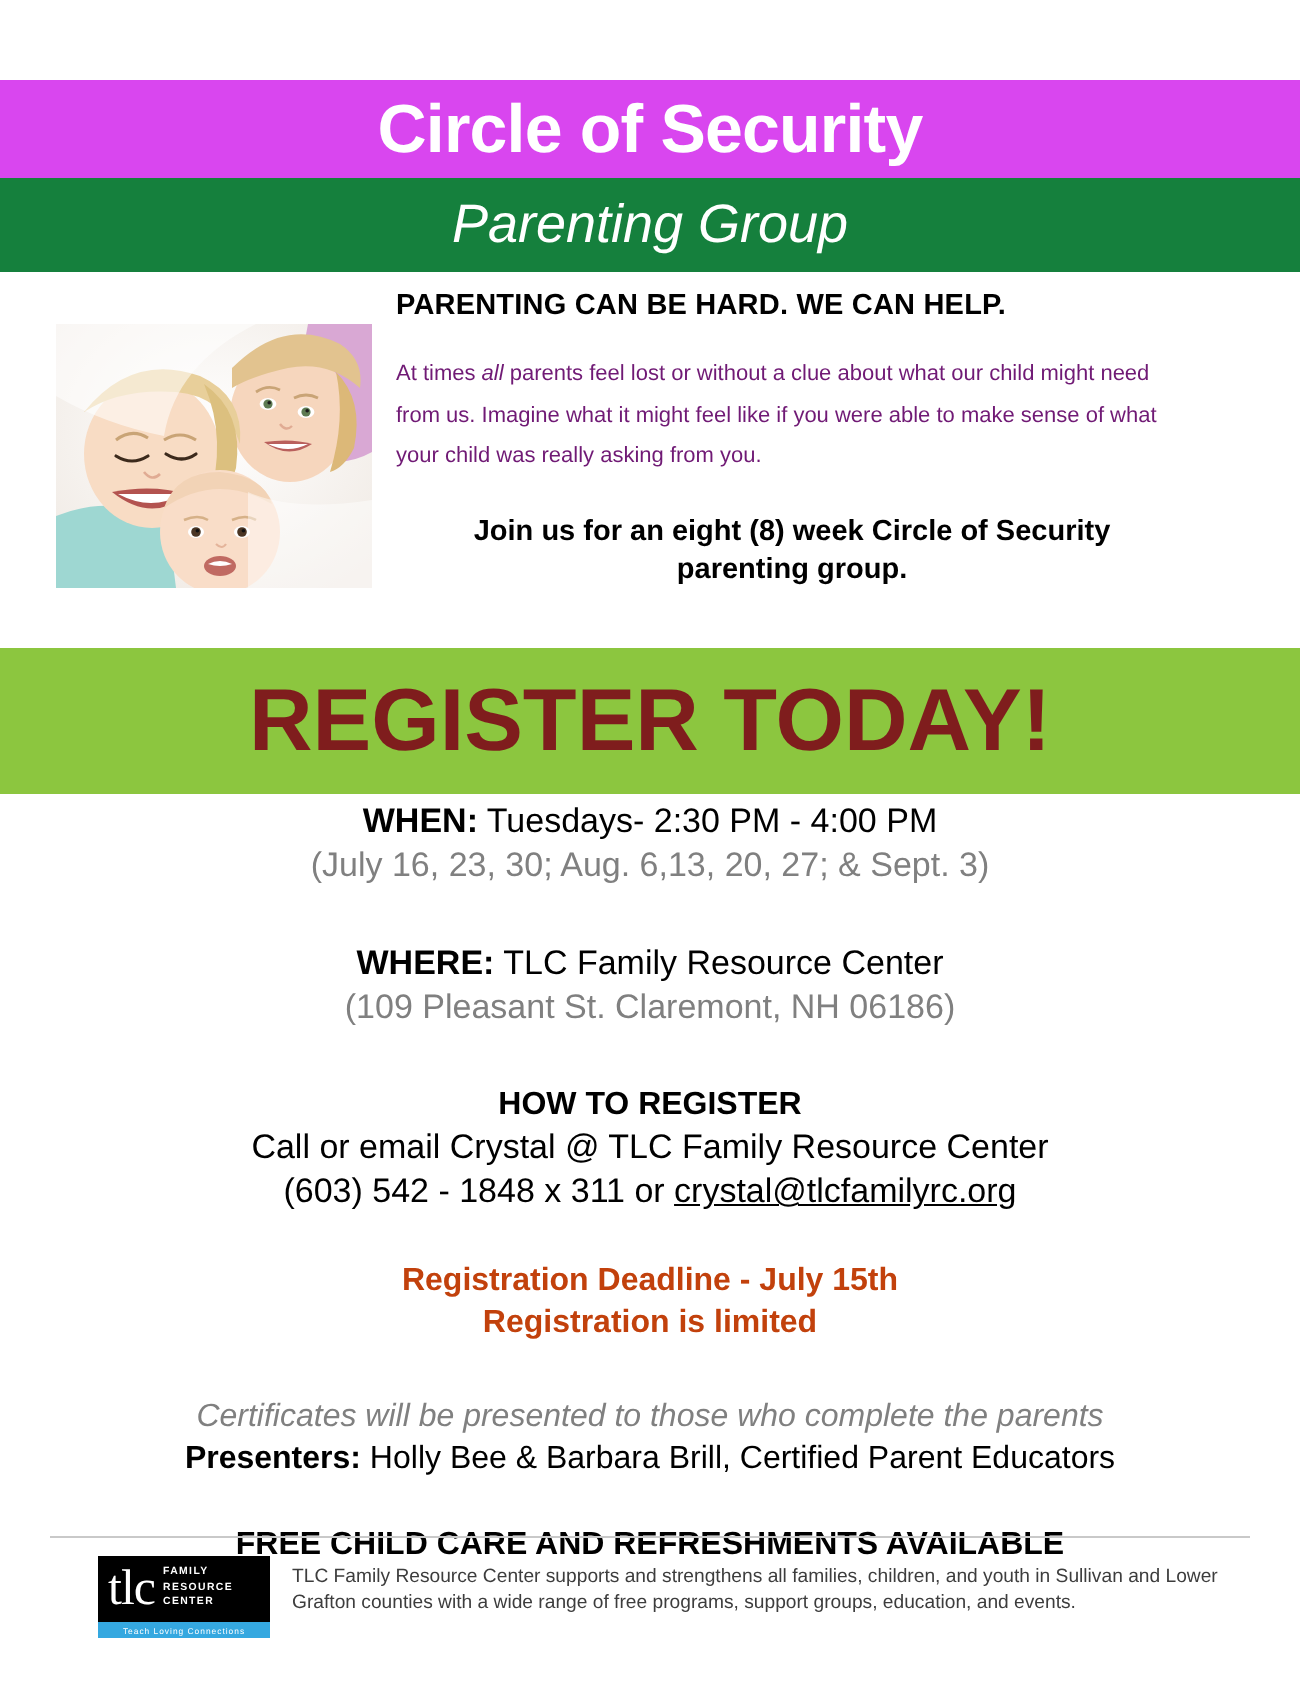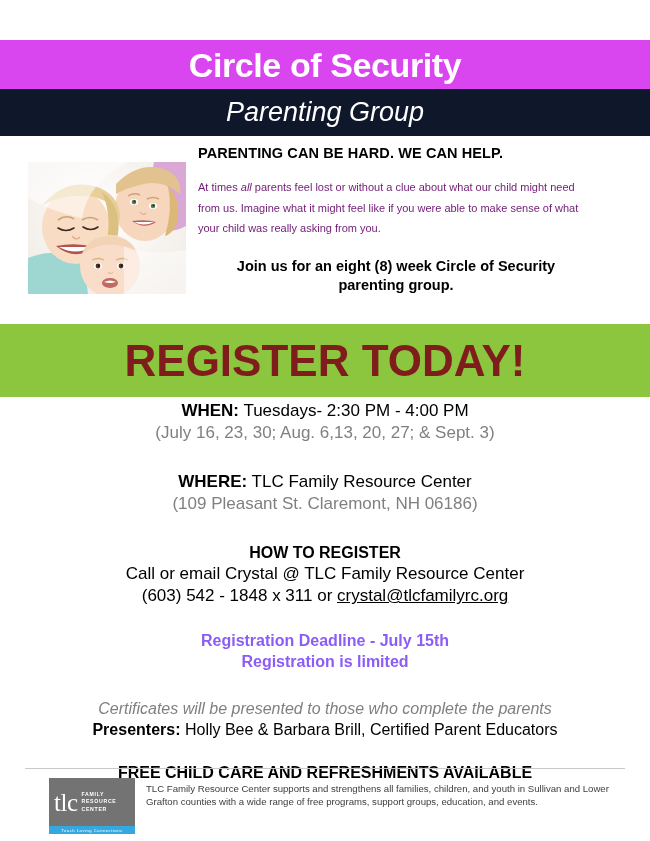--- a/index.html
+++ b/index.html
@@ -29,21 +29,21 @@
     font-size: 34px;
     font-weight: bold;
     letter-spacing: -0.4px;
     line-height: 1;
     white-space: nowrap;
   }
   .banner-blue {
     position: absolute;
     left: 0; top: 89px;
     width: 650px; height: 47px;
-    background: #0f172a;
+    background: #15803d;
     display: flex; align-items: center; justify-content: center;
   }
   .banner-blue .subtitle {
     color: #ffffff;
     font-size: 27px;
     font-style: italic;
     font-weight: normal;
     line-height: 1;
     white-space: nowrap;
   }
@@ -110,42 +110,42 @@
     position: absolute;
     left: 0; top: 400px;
     width: 650px;
     text-align: center;
   }
   .line { line-height: 1.32; }
   .lg        { font-size: 17px; }
   .md        { font-size: 16px; }
   .bold      { font-weight: bold; }
   .gray      { color: #808080; }
-  .graydark  { color: #8b5cf6; }
+  .graydark  { color: #c2410c; }
   .spacer-22 { height: 22px; }
   .spacer-26 { height: 26px; }
   .underline { text-decoration: underline; }
   .italic    { font-style: italic; }
 
   
   .footer-rule {
     position: absolute;
     left: 25px; top: 768px;
     width: 600px; height: 1px;
     background: #c9c9c9;
   }
   .logo {
     position: absolute;
     left: 49px; top: 778px;
     width: 86px; height: 43px;
   }
   .logo-main {
     position: relative;
-    width: 86px; height: 48px;
-    background: #737373;
+    width: 86px; height: 33px;
+    background: #000000;
     display: flex; align-items: center;
   }
   .logo-tlc {
     color: #ffffff;
     font-family: "Liberation Serif", serif;
     font-size: 25px;
     line-height: 25px;
     padding-left: 5px;
     letter-spacing: -0.5px;
   }

